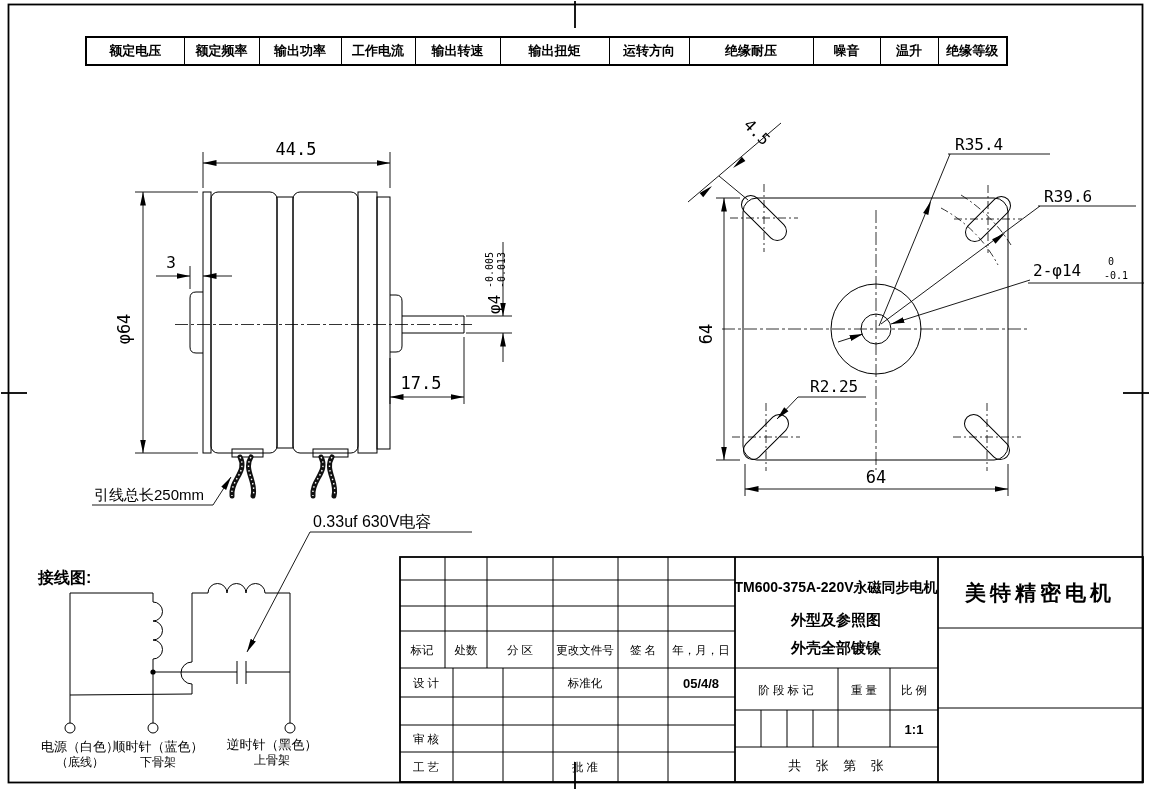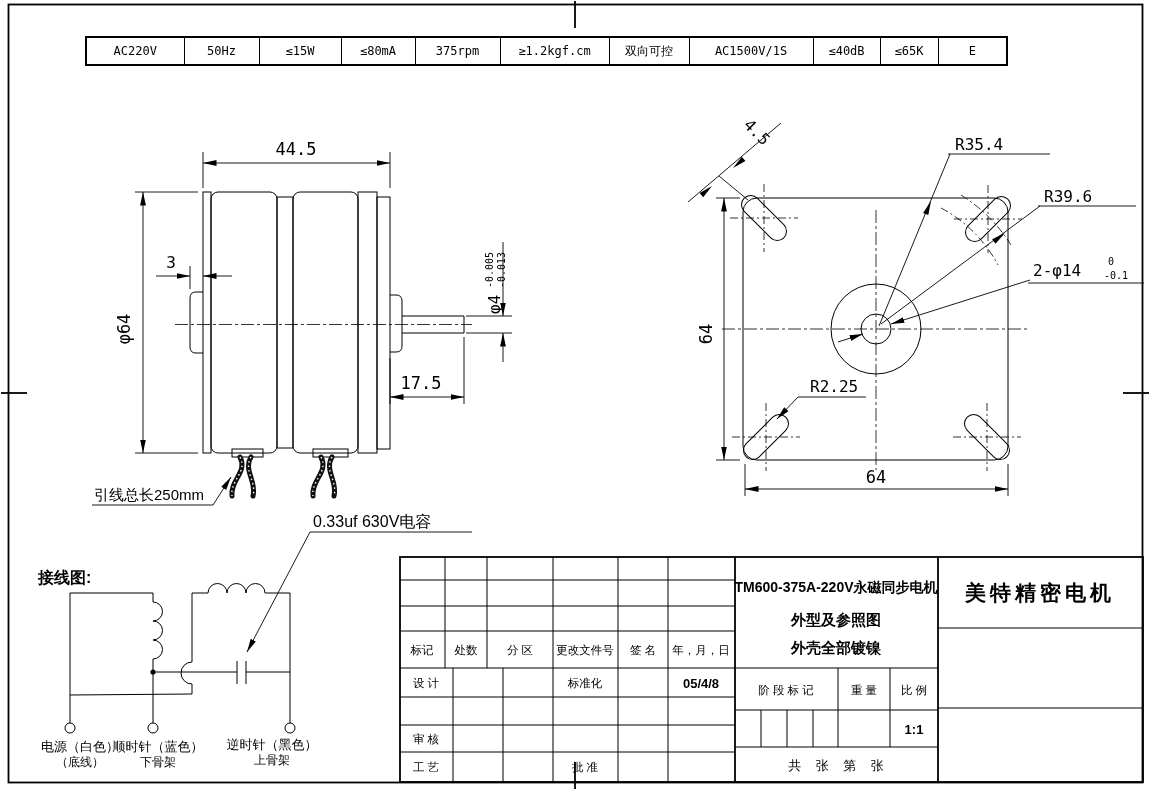--- a/index.html
+++ b/index.html
@@ -304,29 +304,29 @@
         <col style="width:74px">
       <col style="width:85px">
         <col style="width:109px">
         <col style="width:80px">
         <col style="width:124px">
       <col style="width:67px">
         <col style="width:58px">
         <col style="width:69px">
     </colgroup>
     <tbody>
-    <tr class="vl">
-      <td>AC220V</td>
-      <td>50Hz</td>
-      <td>≤15W</td>
-      <td>≤80mA</td>
-      <td>375rpm</td>
-      <td>≥1.2kgf.cm</td>
-      <td>双向可控</td>
-      <td>AC1500V/1S</td>
-      <td>≤40dB</td>
-      <td>≤65K</td>
-      <td>E</td>
+        <tr class="hd">
+      <td>额定电压</td>
+      <td>额定频率</td>
+      <td>输出功率</td>
+      <td>工作电流</td>
+      <td>输出转速</td>
+      <td>输出扭矩</td>
+      <td>运转方向</td>
+      <td>绝缘耐压</td>
+      <td>噪音</td>
+      <td>温升</td>
+      <td>绝缘等级</td>
     </tr>
   </tbody>
     </table>
 
 </div>
 
 </body></html>

